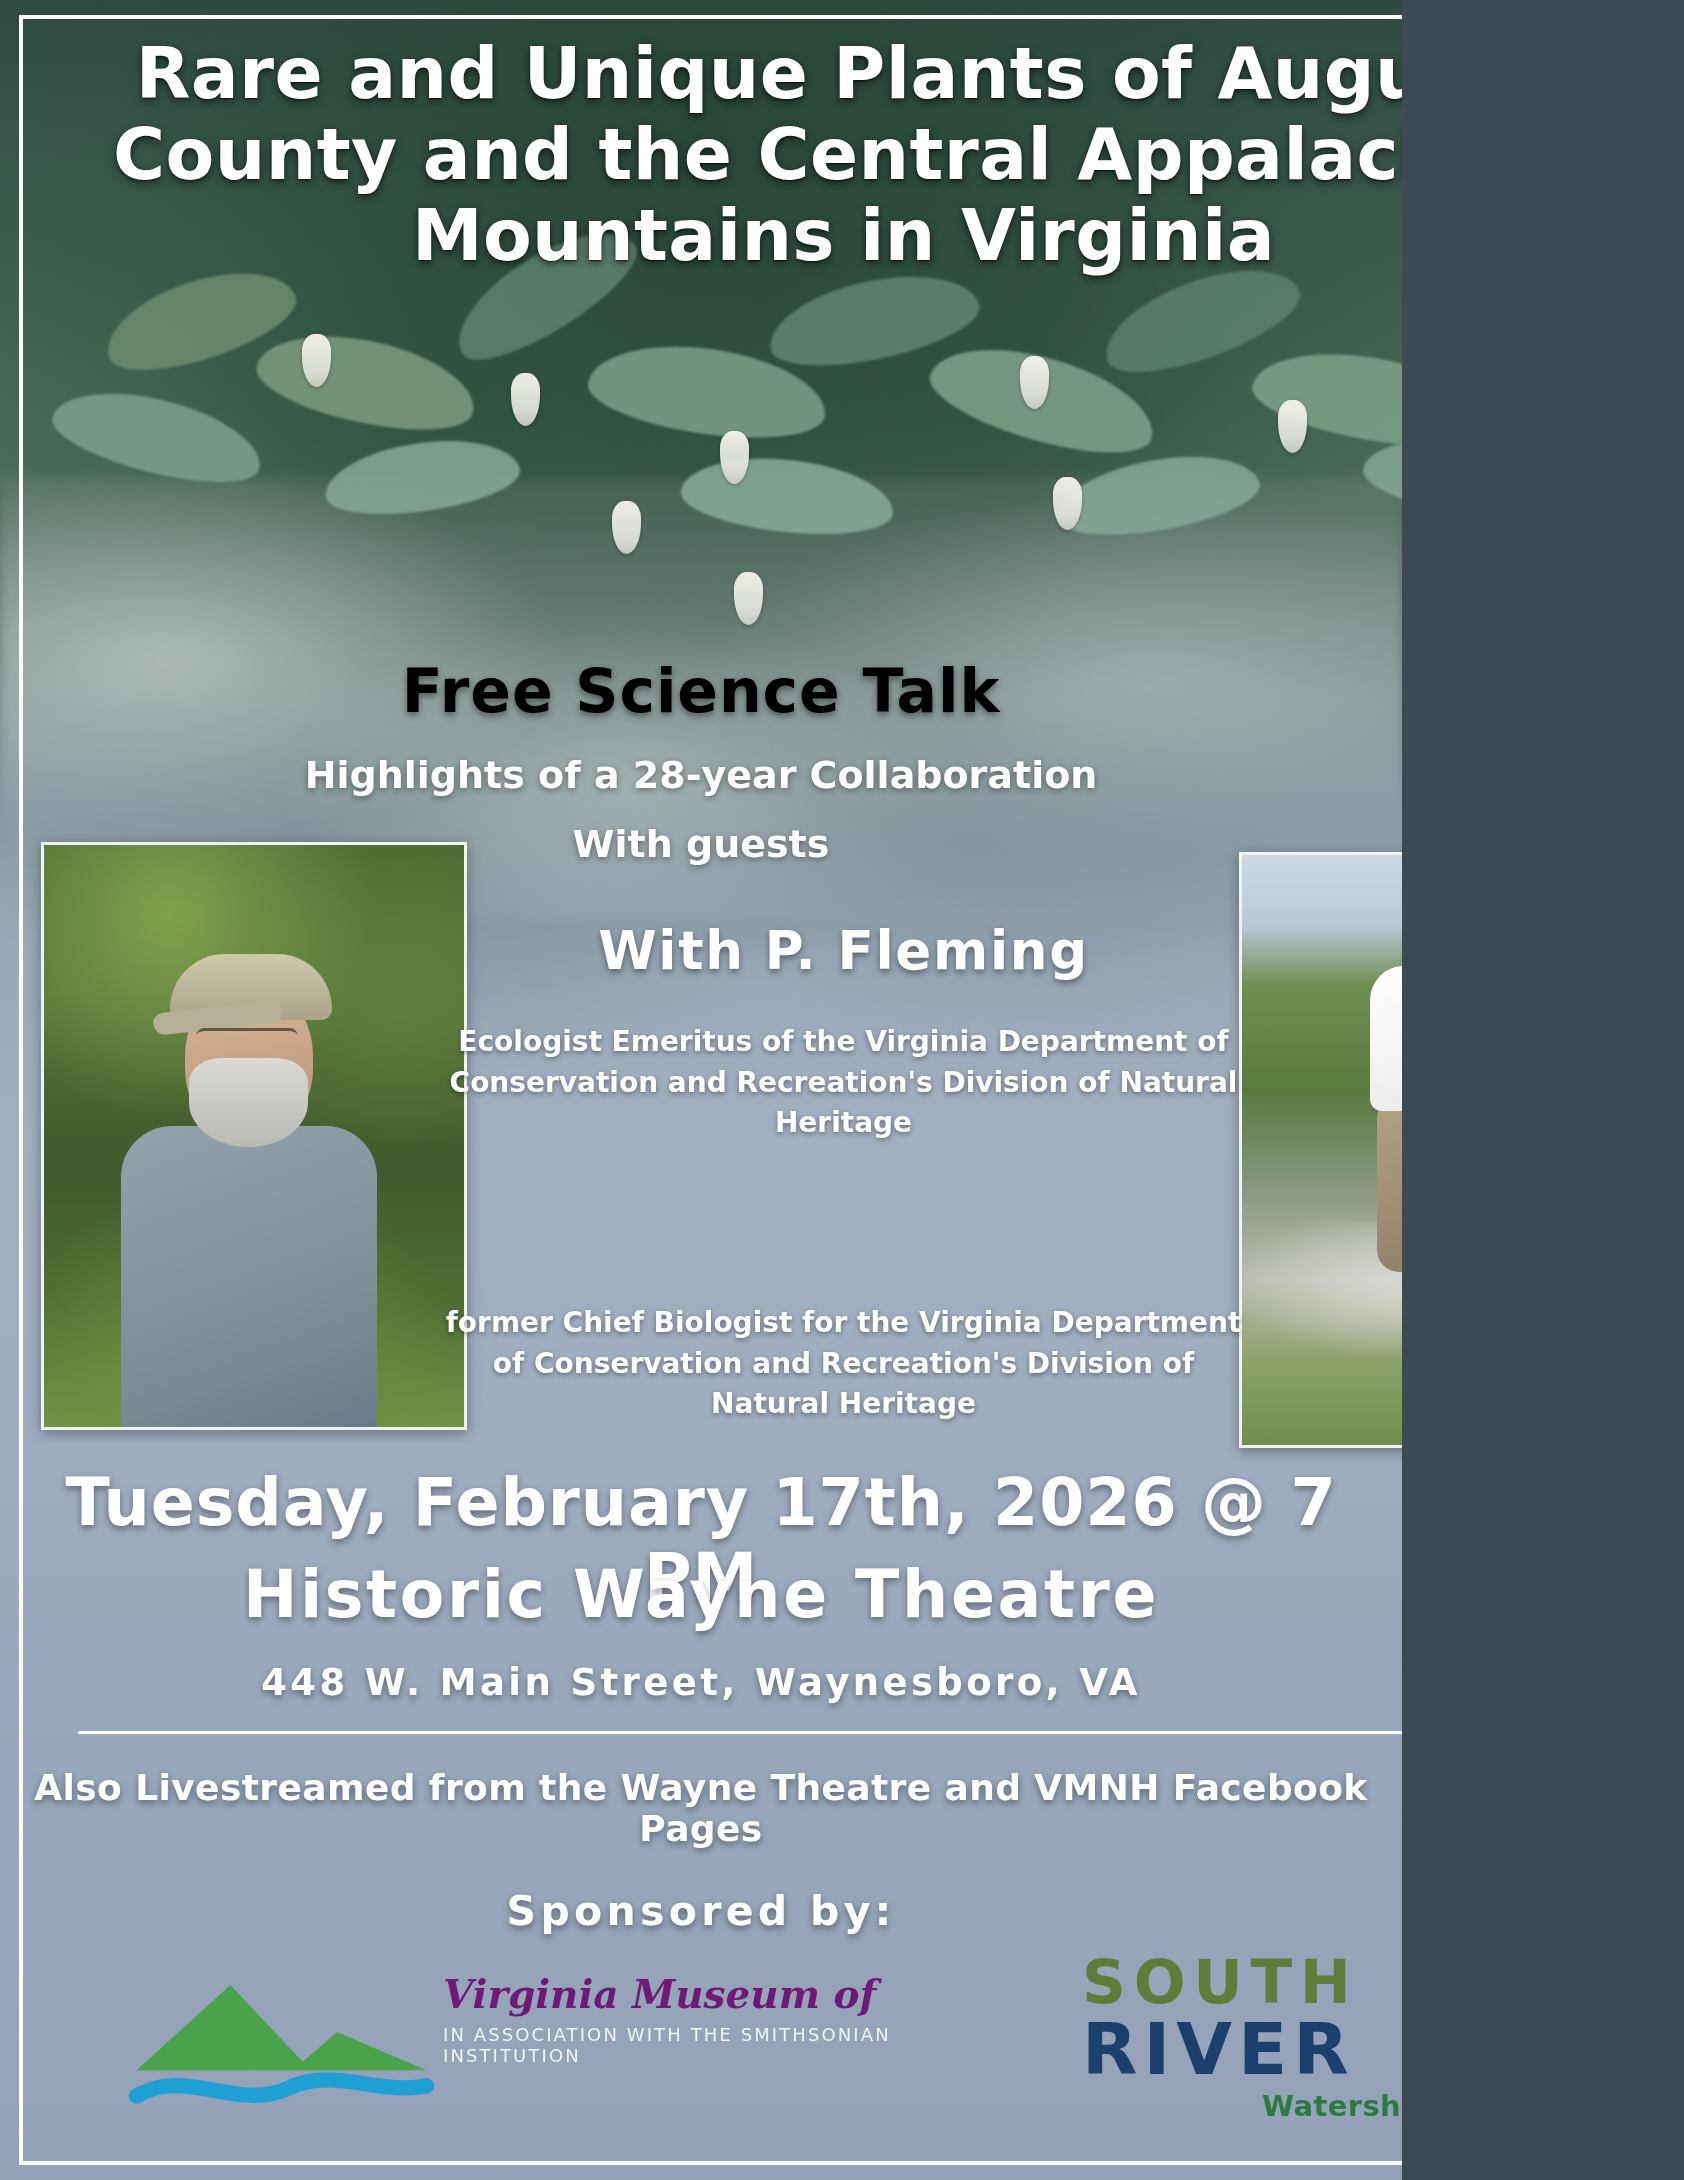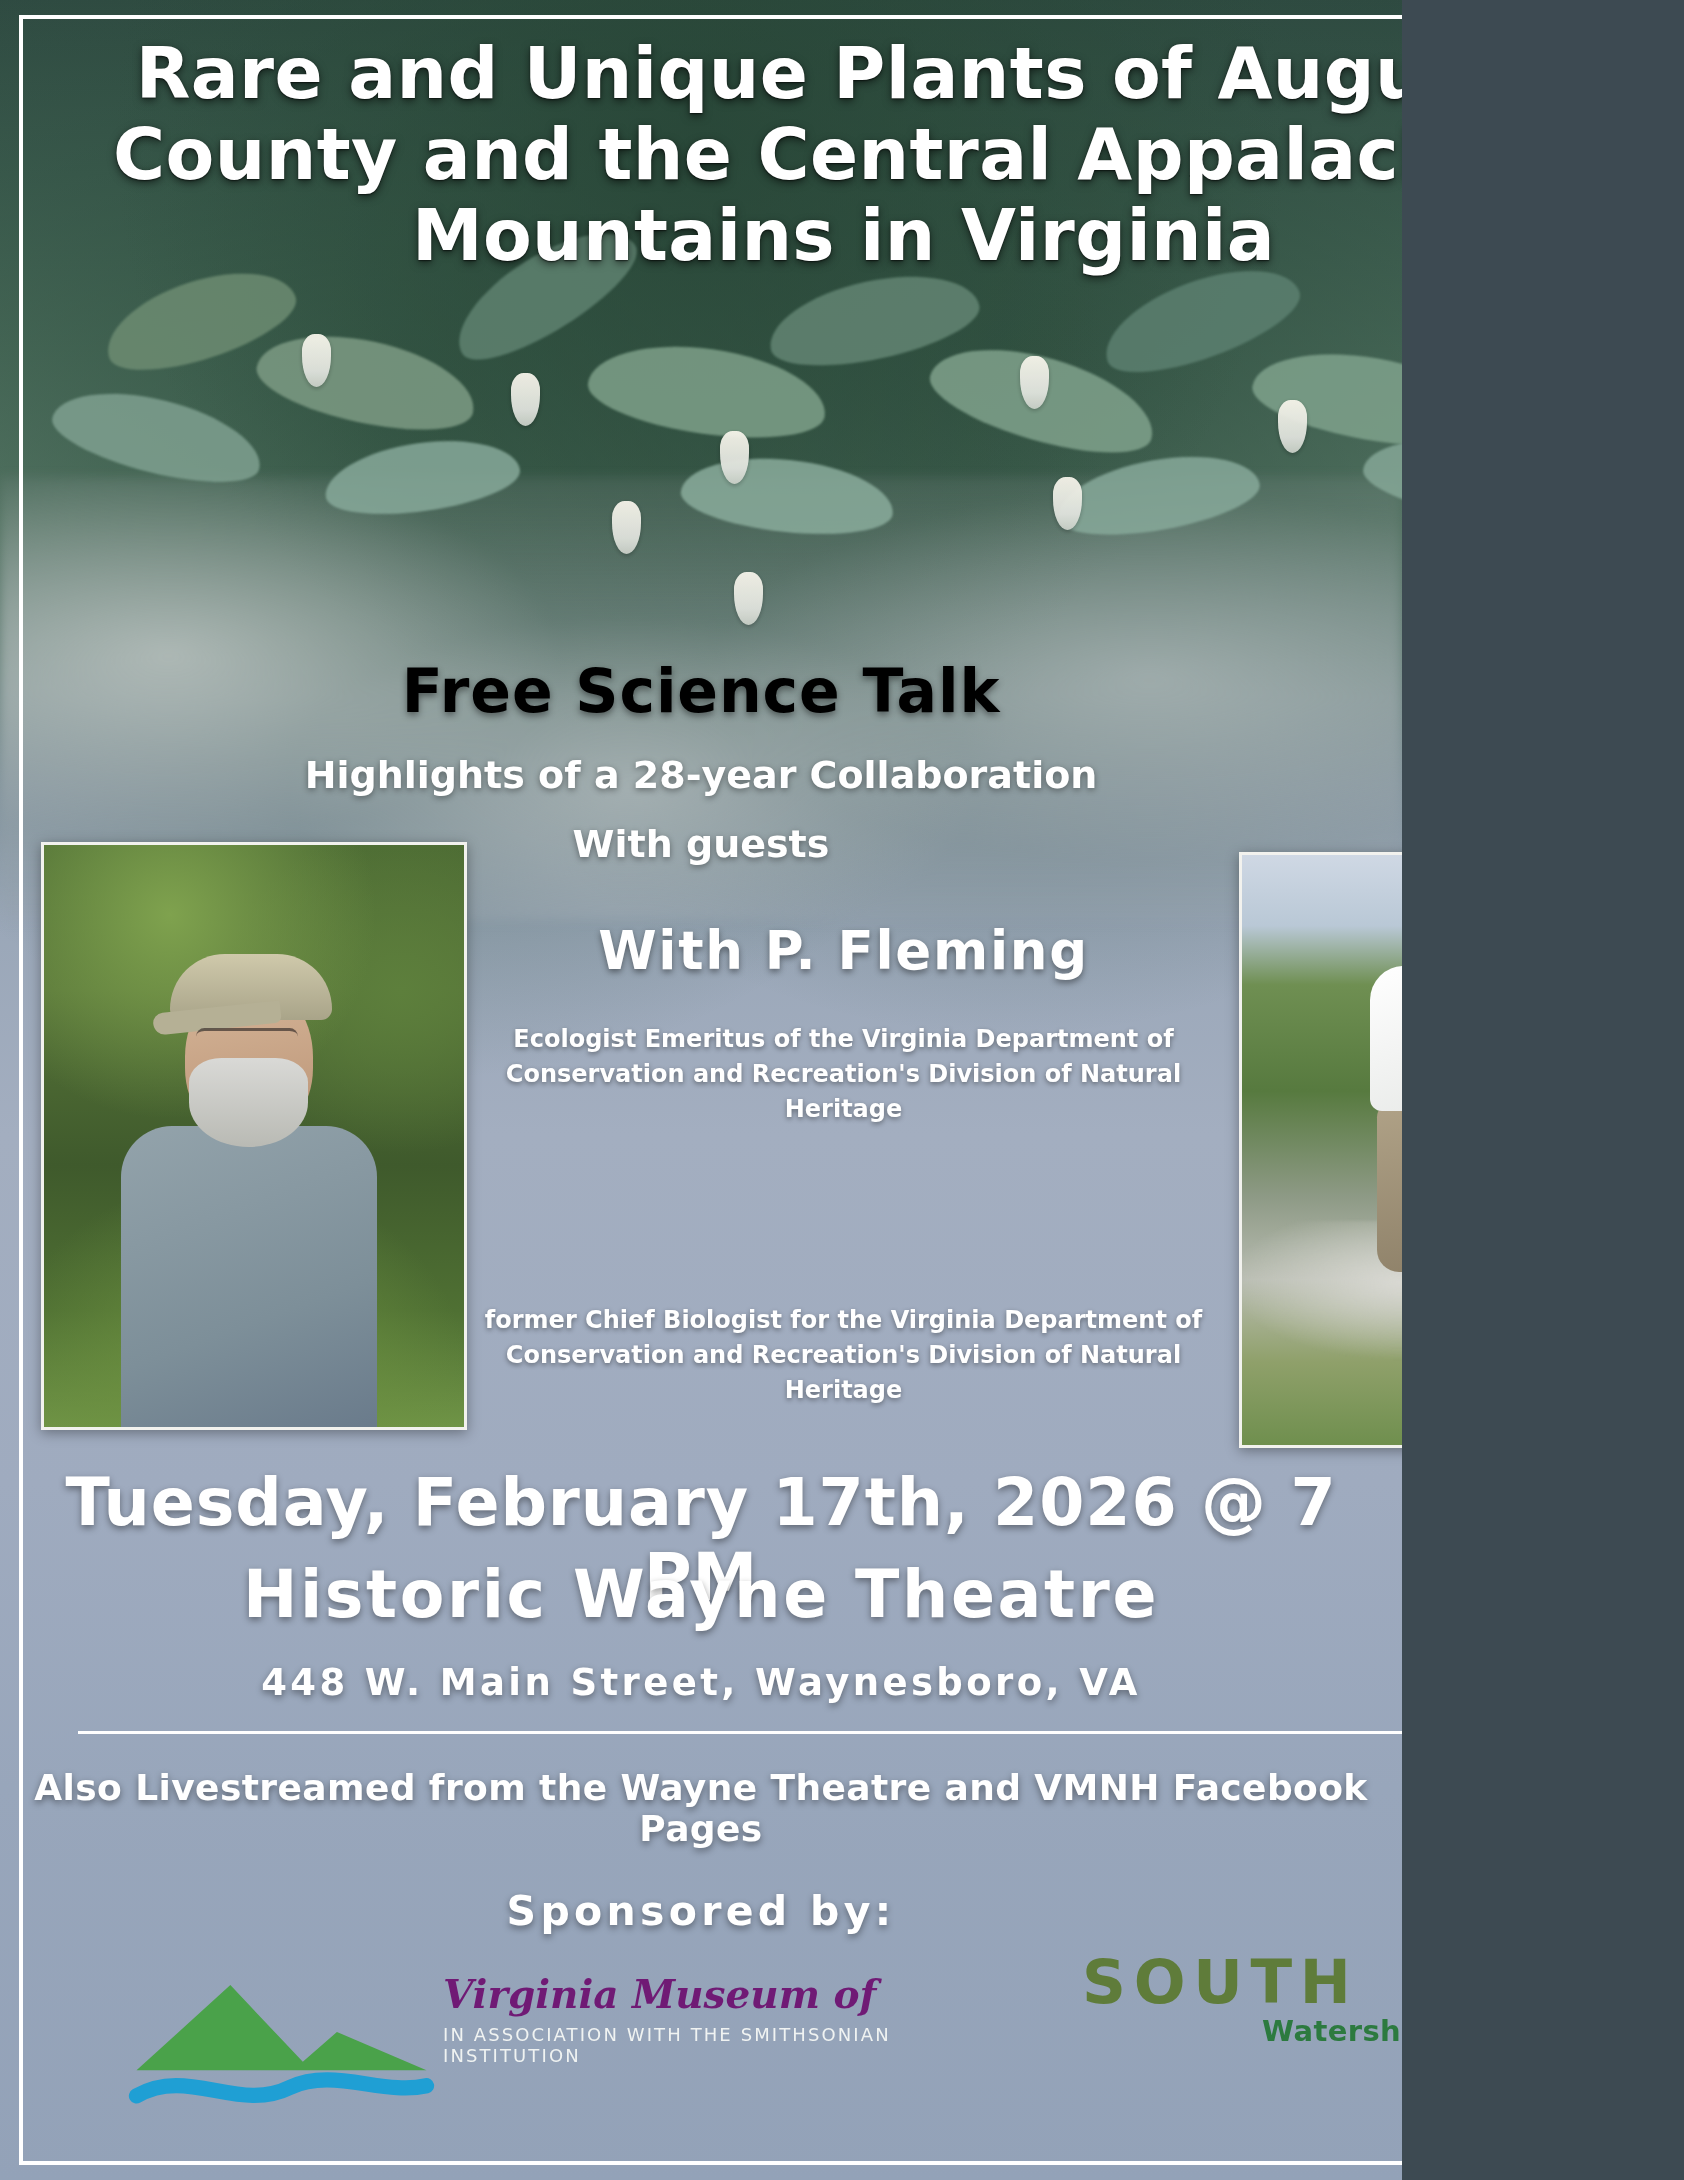--- a/index.html
+++ b/index.html
@@ -129,21 +129,21 @@
     font-size: 53px;
     letter-spacing: 1.7px;
     text-shadow: 0 2.6px 6.8px rgba(0,0,0,.42);
   }
   .speaker-role {
     position: absolute;
     left: 443px; width: 801px;
     text-align: center;
     color: #ffffff;
     font-weight: bold;
-    font-size: 24px;
+    font-size: 28px;
     line-height: 1.45;
     text-shadow: 0 1.7px 5.1px rgba(0,0,0,.4);
   }
   #name1 { top: 920px; }
   #role1 { top: 1022px; }
   #name2 { top: 1205px; }
   #role2 { top: 1303px; }
 
   .photo {
     position: absolute;
@@ -393,20 +393,21 @@
         <path d="M10 150 C70 115, 130 170, 190 140 C240 116, 300 150, 350 138" stroke="#1f9fd4" stroke-width="18" fill="none" stroke-linecap="round"></path>
       </svg>
       <div class="vmnh-text">
         <div class="vmnh-l1">Virginia Museum of</div>
         <div class="vmnh-l3">IN ASSOCIATION WITH THE SMITHSONIAN INSTITUTION</div>
       </div>
     </div>
 
     <div class="logo-srwc">
       <div class="srwc-south">SOUTH</div>
+      <div class="srwc-river">RIVER</div>
       <div class="srwc-sub">Watershed Coalition</div>
       <div class="srwc-badge">
         <div class="srwc-leaf"></div>
         <div class="srwc-fish"></div>
       </div>
     </div>
 
   </div>
 </div>
 

